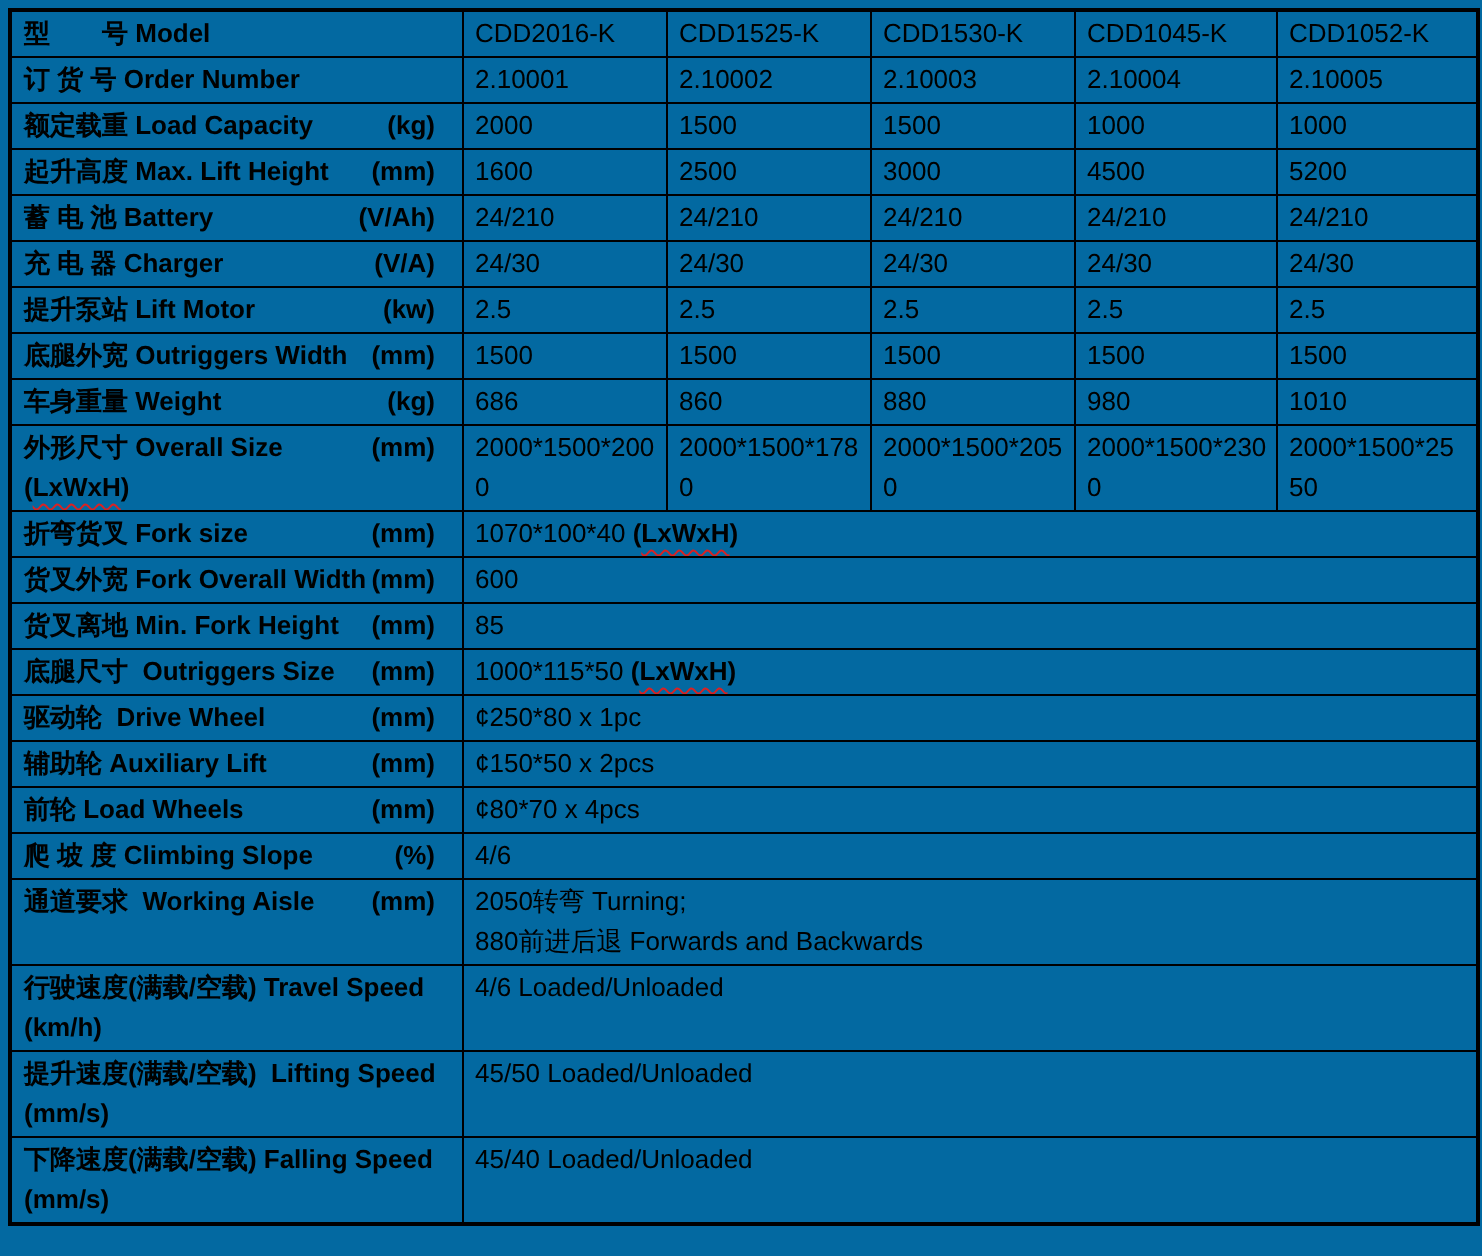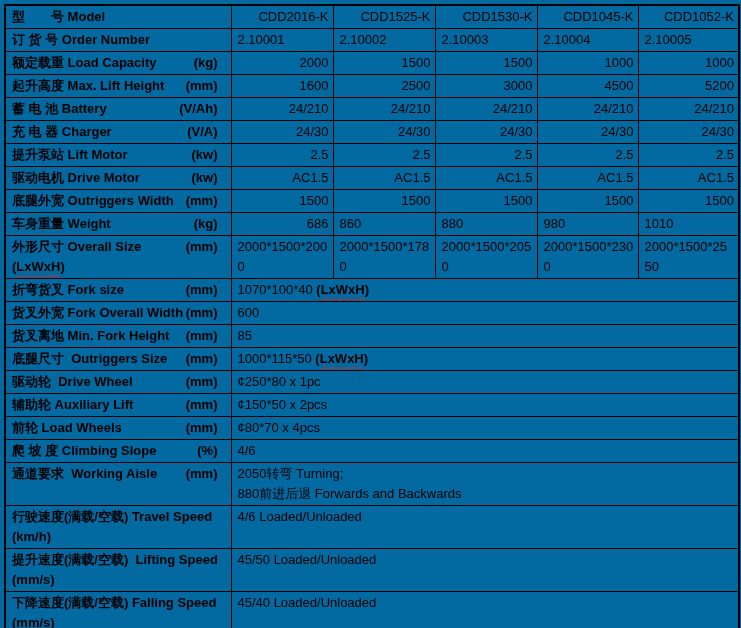--- a/index.html
+++ b/index.html
@@ -36,21 +36,21 @@
   .lbl-line {
     display: flex;
     justify-content: space-between;
     align-items: baseline;
   }
   .lbl-text { white-space: pre-wrap; }
   .unit { padding-right: 9px; white-space: nowrap; }
   .lbl-line2 { white-space: pre-wrap; }
   td.val-cell { color: #000000; }
   td.val-cell.wrap { word-break: break-all; }
-  .c-blue  { color: var(--val-blue); text-align: right; }
+  .c-blue  { color: var(--val-blue); }
   .c-red   { color: var(--val-red); }
   .c-black { color: #000000; margin-top: 24px; }
   .b { font-weight: bold; }
   .sq {
     text-decoration-line: underline;
     text-decoration-style: wavy;
     text-decoration-color: var(--squiggle-red);
     text-decoration-thickness: 1px;
     text-underline-offset: 3px;
   }
@@ -155,33 +155,20 @@
           </td>
           <td class="val-cell c-blue">2.5</td>
           <td class="val-cell c-blue">2.5</td>
           <td class="val-cell c-blue">2.5</td>
           <td class="val-cell c-blue">2.5</td>
           <td class="val-cell c-blue">2.5</td>
         </tr>
         <tr>
           <td class="lbl-cell">
             <div class="lbl-line">
-              <span class="lbl-text"><span>驱动电机 Drive Motor</span></span>
-              <span class="unit">(kw)</span>
-            </div>
-          </td>
-          <td class="val-cell c-blue">AC1.5</td>
-          <td class="val-cell c-blue">AC1.5</td>
-          <td class="val-cell c-blue">AC1.5</td>
-          <td class="val-cell c-blue">AC1.5</td>
-          <td class="val-cell c-blue">AC1.5</td>
-        </tr>
-        <tr>
-          <td class="lbl-cell">
-            <div class="lbl-line">
               <span class="lbl-text"><span>底腿外宽 Outriggers Width</span></span>
               <span class="unit">(mm)</span>
             </div>
           </td>
           <td class="val-cell c-blue">1500</td>
           <td class="val-cell c-blue">1500</td>
           <td class="val-cell c-blue">1500</td>
           <td class="val-cell c-blue">1500</td>
           <td class="val-cell c-blue">1500</td>
         </tr>

